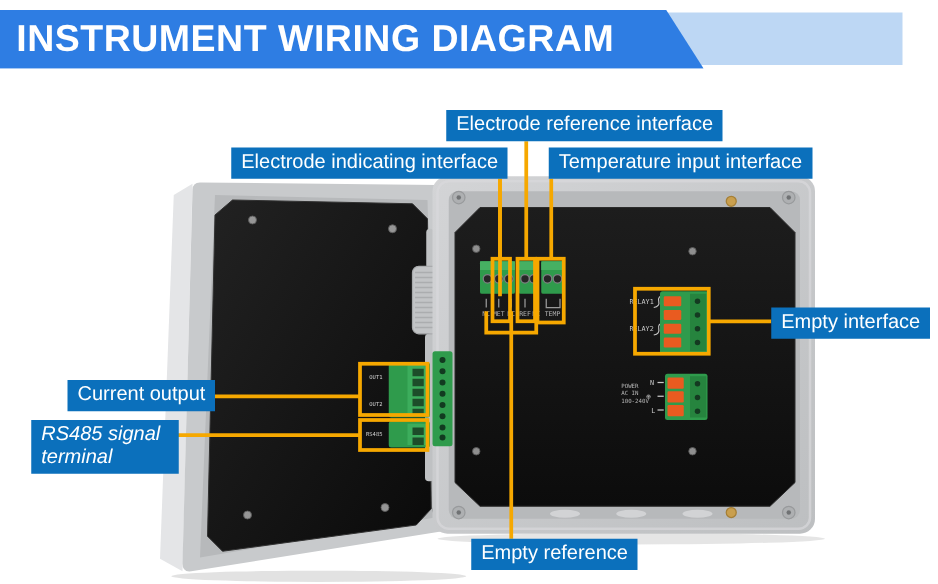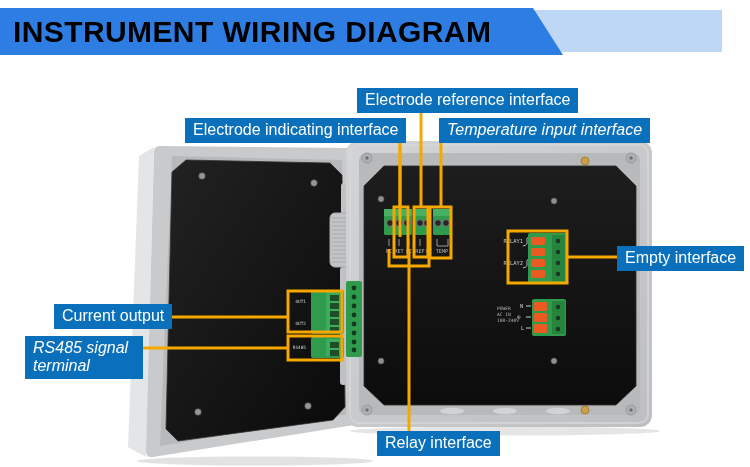--- a/index.html
+++ b/index.html
@@ -3,30 +3,30 @@
 <meta charset="utf-8">
 <style>
   html,body{margin:0;padding:0;background:#fff;}
   #stage{position:relative;width:750px;height:467px;overflow:hidden;background:#fff;
          font-family:"Liberation Sans",sans-serif;}
   
   .banner-strip{position:absolute;left:500px;top:10px;width:222px;height:42px;background:#bdd7f4;}
   .banner{position:absolute;left:0;top:8px;width:565px;height:47px;background:#2e7de3;
           clip-path:polygon(0 0,533px 0,563px 100%,0 100%);}
   .banner-title{display:block;padding-left:13px;line-height:47px;font-size:30px;font-weight:bold;
-          color:#000000;letter-spacing:.4px;white-space:nowrap;}
+          color:#ffffff;letter-spacing:.4px;white-space:nowrap;}
   
   #art{position:absolute;left:0;top:0;width:750px;height:467px;}
   
   .callout{position:absolute;background:#0b70bc;color:#fff;font-size:16px;line-height:18px;
            padding:3px 8px 4px;white-space:nowrap;}
   .callout.wrap{white-space:normal;width:102px;}
   #cal-ref{left:357px;top:88px;}
   #cal-ind{left:185px;top:118px;}
-  #cal-temp{left:439px;top:118px;font-style:italic;}
+  #cal-temp{left:439px;top:118px;}
   #cal-relay{left:617px;top:246px;}
   #cal-out{left:18px;top:304px;margin-left:36px;}
   #cal-rs485{left:25px;top:336px;font-style:italic;}
   #cal-empty{left:377px;top:431px;}
 </style>
 </head>
 <body>
 
 <div id="stage">
 
@@ -254,15 +254,15 @@
       <line x1="128" y1="348" x2="288" y2="348"></line>
     </g>
   </svg>
 
   <div class="callout" id="cal-ref">Electrode reference interface</div>
   <div class="callout" id="cal-ind">Electrode indicating interface</div>
   <div class="callout" id="cal-temp">Temperature input interface</div>
   <div class="callout" id="cal-relay">Empty interface</div>
   <div class="callout" id="cal-out">Current output</div>
   <div class="callout wrap" id="cal-rs485">RS485 signal terminal</div>
-  <div class="callout" id="cal-empty">Relay interface</div>
+  <div class="callout" id="cal-empty">Empty reference</div>
 
 </div>
 
 </body></html>

